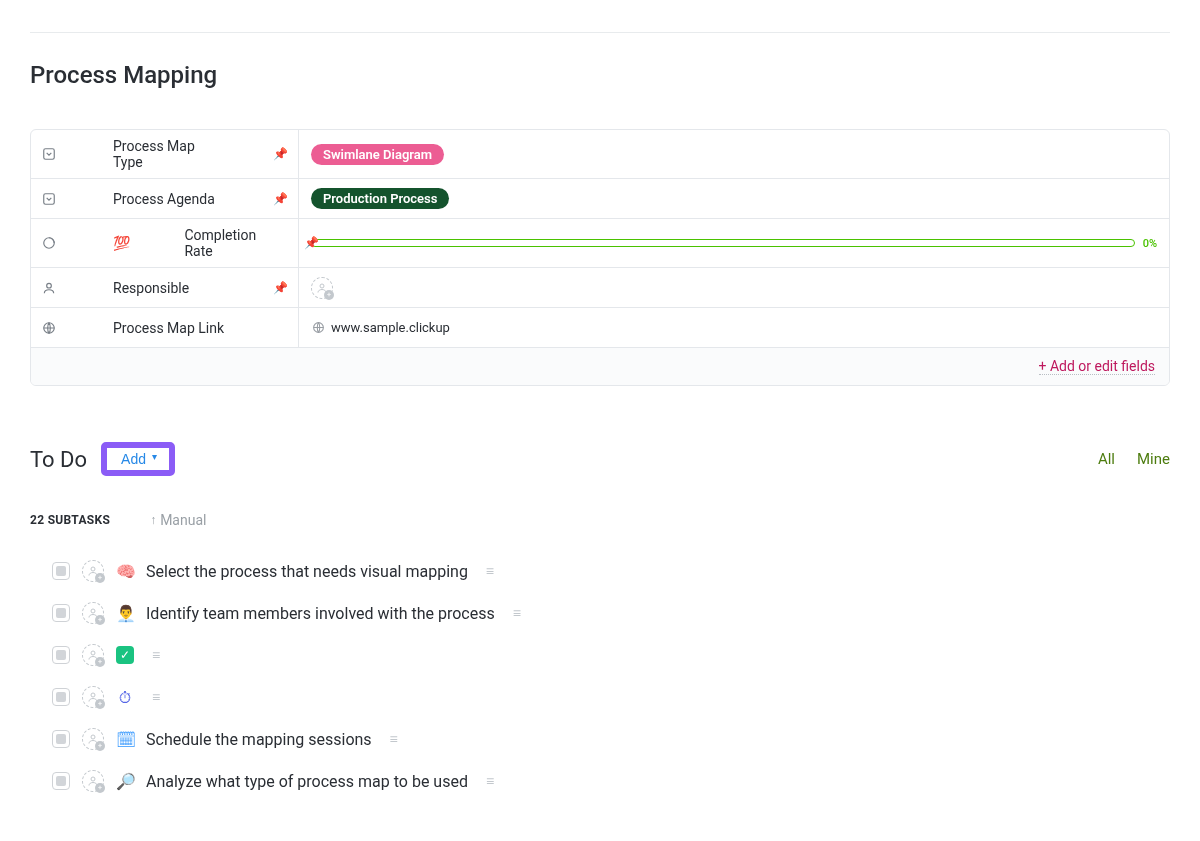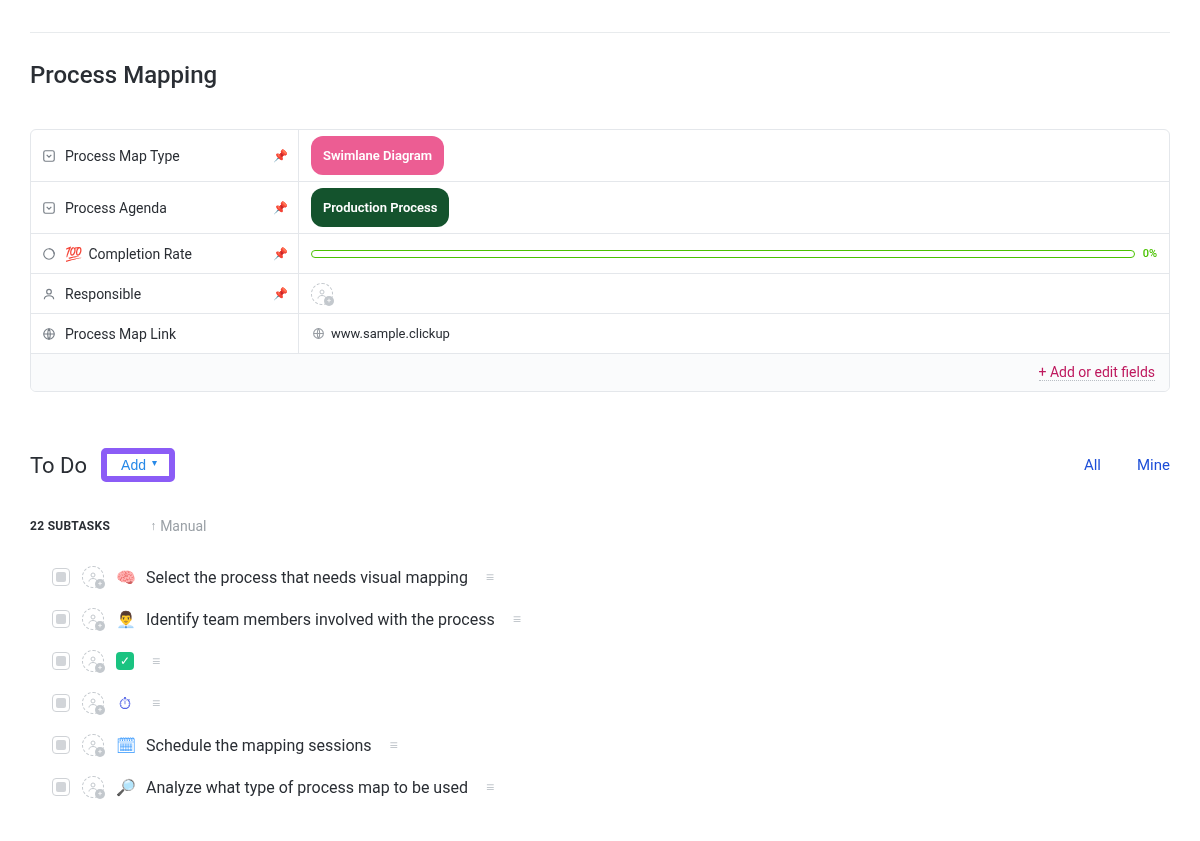--- a/index.html
+++ b/index.html
@@ -5,27 +5,27 @@
 * { margin: 0; padding: 0; box-sizing: border-box; }
 body { font-family: -apple-system, BlinkMacSystemFont, "Segoe UI", Roboto, Helvetica, Arial, sans-serif; background: #fff; color: #2a2e34; width: 1200px; height: 841px; overflow: hidden; }
 .page { padding: 32px 30px 0 30px; }
 .top-rule { border-top: 1px solid #e8ebed; margin-bottom: 28px; }
 
 h1.page-title { font-size: 24px; font-weight: 500; color: #2a2e34; margin-bottom: 40px; }
 
 .fields-card { border: 1px solid #e4e7eb; border-radius: 6px; overflow: hidden; }
 .field-row { display: flex; border-bottom: 1px solid #e4e7eb; min-height: 40px; }
 .field-row:last-child { border-bottom: none; }
-.field-label-cell { width: 268px; border-right: 1px solid #e4e7eb; display: flex; align-items: center; padding: 8px 10px 8px 10px; font-size: 14px; color: #2a2e34; position: relative; }
+.field-label-cell { width: 268px; border-right: 1px solid #e4e7eb; display: flex; align-items: center; padding: 8px 10px 8px 10px; font-size: 14px; color: #2a2e34; position: relative; gap: 48px; }
 .field-label-cell .field-icon { width: 16px; height: 16px; margin-right: 8px; color: #787f87; display: inline-flex; align-items: center; justify-content: center; flex-shrink: 0; }
 .field-label-cell .emoji { margin-right: 6px; font-size: 14px; }
 .field-label-cell .pin { margin-left: auto; color: #3296fe; font-size: 12px; }
 .field-value-cell { flex: 1; display: flex; align-items: center; padding: 6px 12px; font-size: 14px; }
 
-.tag { display: inline-block; padding: 12px 12px; border-radius: 12px; color: #fff; font-weight: 600; font-size: 13px; }
+.tag { display: inline-block; padding: 3px 12px; border-radius: 12px; color: #fff; font-weight: 600; font-size: 13px; }
 .tag-pink { background: #ec5d93; }
 .tag-blue { background: #14532d; }
 
 .progress-wrap { display: flex; align-items: center; width: 100%; gap: 8px; }
 .progress-bar { flex: 1; height: 8px; border: 1px solid #4ac200; border-radius: 6px; }
 .progress-pct { font-size: 11px; color: #4ac200; font-weight: 500; }
 
 .assignee-placeholder { width: 22px; height: 22px; border-radius: 50%; border: 1px dashed #c3c8cd; display: inline-flex; align-items: center; justify-content: center; position: relative; }
 .assignee-placeholder svg { color: #c3c8cd; }
 .assignee-placeholder .plus-dot { position: absolute; right: -2px; bottom: -2px; width: 10px; height: 10px; border-radius: 50%; background: #c3c8cd; color: #fff; font-size: 8px; line-height: 10px; text-align: center; }
@@ -33,21 +33,21 @@
 .globe-small { width: 14px; height: 14px; display: inline-flex; align-items: center; justify-content: center; color: #999ea4; margin-right: 6px; }
 .link-text { color: #2a2e34; font-size: 13px; }
 
 .fields-footer { padding: 10px 14px; display: flex; justify-content: flex-end; background: #fafbfc; }
 .add-fields-link { color: #be185d; font-size: 14px; border-bottom: 1px dotted #b9bec4; cursor: pointer; }
 
 .todo-header { display: flex; align-items: center; margin-top: 56px; margin-bottom: 36px; }
 .todo-title { font-size: 22px; font-weight: 400; color: #2a2e34; margin-right: 14px; }
 .add-btn { border: 6px solid #8b5cf6; color: #2789e7; background: #fff; padding: 3px 12px 3px 14px; border-radius: 5px; font-size: 14px; display: inline-flex; align-items: flex-start; gap: 6px; cursor: pointer; }
 .add-btn .caret { font-size: 10px; color: #2789e7; }
-.todo-tabs { margin-left: auto; display: flex; gap: 36px; font-size: 15px; color: #1d4ed8; }
+.todo-tabs { margin-left: auto; display: flex; gap: 22px; font-size: 15px; color: #4d7c0f; }
 .todo-tabs span { cursor: pointer; }
 
 .subtasks-bar { display: flex; align-items: center; gap: 40px; margin-bottom: 22px; }
 .subtasks-count { font-size: 12px; font-weight: 700; color: #2a2e34; letter-spacing: 0.3px; }
 .sort-manual { font-size: 14px; color: #9aa0a6; display: inline-flex; align-items: center; gap: 4px; }
 .sort-manual .arrow { font-size: 12px; }
 
 .subtask-list { padding-left: 22px; }
 .subtask-row { display: flex; align-items: center; gap: 12px; padding: 10px 0 10px 0; font-size: 16px; color: #2a2e34; }
 .checkbox { width: 18px; height: 18px; border: 1px solid #cfd2d6; border-radius: 4px; display: inline-flex; align-items: center; justify-content: center; background: #fff; cursor: pointer; }

